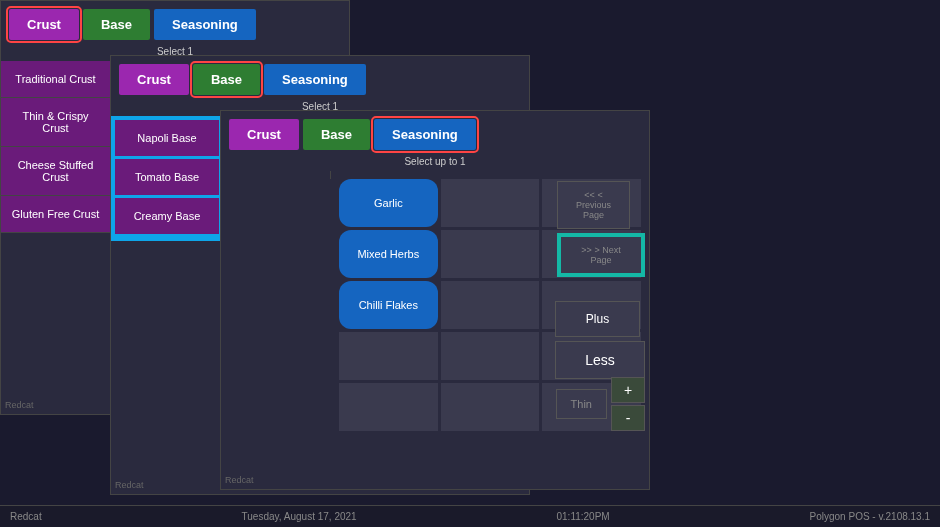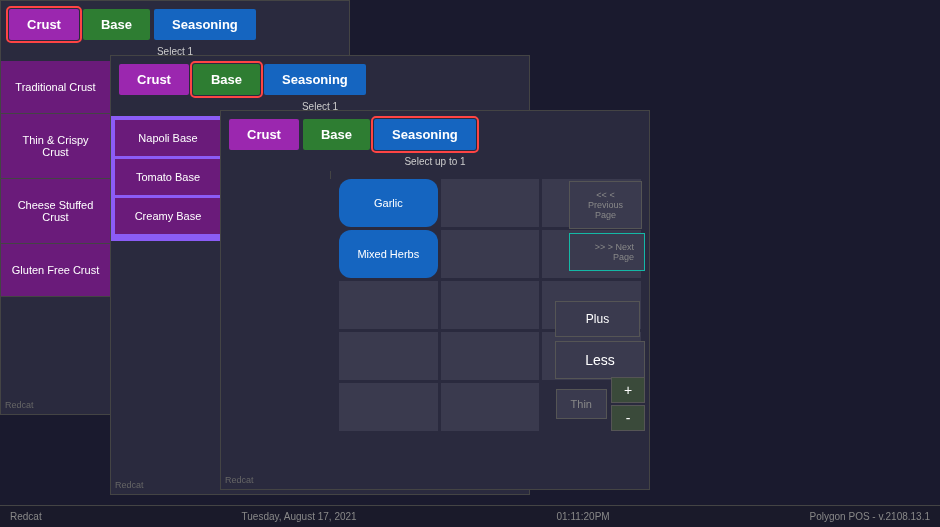--- a/index.html
+++ b/index.html
@@ -82,21 +82,21 @@
     
     .sidebar {
       width: 110px;
       background: #2a2a3e;
       border-right: 1px solid #444;
       float: left;
       height: 100%;
     }
 
     .sidebar-item {
-      padding: 20px 8px;
+      padding: 12px 8px;
       font-size: 11px;
       color: white;
       background: #6a1b7a;
       border-bottom: 1px solid #444;
       text-align: center;
       cursor: pointer;
     }
 
     .main-content {
       margin-left: 110px;
@@ -208,22 +208,22 @@
       float: left;
       background: #2a2a3e;
       border-right: 1px solid #444;
       padding: 4px;
       height: calc(100% - 55px);
     }
 
     .panel-2-sidebar {
       width: 118px;
       float: left;
-      background: #8b5cf6;
-      border-right: 4px solid #1d4ed8;
+      background: #0ea5e9;
+      border-right: 6px solid #1d4ed8;
       padding: 4px;
       height: calc(100% - 55px);
     }
 
     .clearfix::after { content: ''; display: table; clear: both; }
   </style>
 </head>
 <body>
 
 <div class="panel panel-1">
@@ -304,36 +304,37 @@
       
     </div>
     <div style="margin-left:110px; padding:4px; position:relative;">
       <div style="display:grid; grid-template-columns: repeat(3,1fr); gap:3px; padding:4px;">
         <button class="ingredient-btn">Garlic</button>
         <div class="ingredient-empty"></div>
         <div class="ingredient-empty"></div>
         <button class="ingredient-btn">Mixed Herbs</button>
         <div class="ingredient-empty"></div>
         <div class="ingredient-empty"></div>
+        <button class="ingredient-btn">Chilli Flakes</button>
         <div class="ingredient-empty"></div>
         <div class="ingredient-empty"></div>
         <div class="ingredient-empty"></div>
         <div class="ingredient-empty"></div>
         <div class="ingredient-empty"></div>
         <div class="ingredient-empty"></div>
         <div class="ingredient-empty"></div>
         <div class="ingredient-empty"></div>
       </div>
 
       <div style="position:absolute; right:4px; top:10px; display:flex; flex-direction:column; gap:4px;">
         <button style="background:#3a3a4e; color:#888; border:1px solid #555; padding:8px 10px; font-size:9px; cursor:pointer; width:73px;">
           <span style="color:#888;">&lt;&lt;</span>
           <span style="font-size:9px;">&lt; Previous Page</span>
         </button>
-        <button style="background:#3a3a4e; color:#888; border:1px solid #14b8a6; padding:8px 10px; font-size:9px; cursor:pointer; width:76px;text-align:right;">
+        <button style="background:#3a3a4e; color:#888; border:4px solid #14b8a6; padding:8px 10px; font-size:9px; cursor:pointer; width:88px;">
           <span style="color:#888;">&gt;&gt;</span>
           <span style="font-size:9px;">&gt; Next Page</span>
         </button>
       </div>
 
       <div style="position:absolute; right:4px; bottom:60px; display:flex; flex-direction:column; gap:4px;">
         <button style="background:#3a3a4e; color:white; border:1px solid #555; padding:10px 20px; font-size:12px; cursor:pointer; width:85px; text-align:center;">Plus</button>
         <button style="background:#3a3a4e; color:white; border:1px solid #555; padding:10px 20px; font-size:14px; cursor:pointer; width:90px; text-align:center;">Less</button>
       </div>
 

